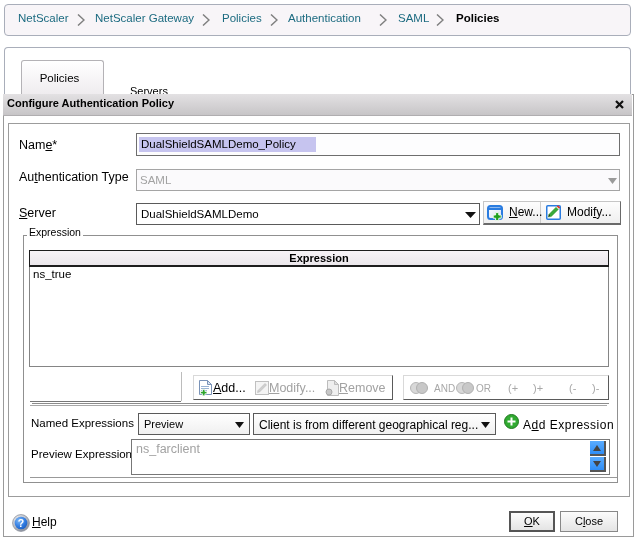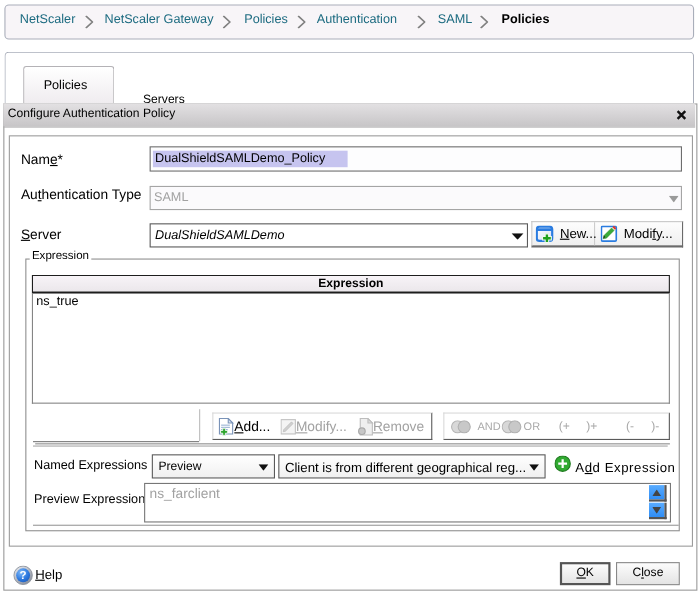--- a/index.html
+++ b/index.html
@@ -43,21 +43,21 @@
 
 <div class="abs" style="left:4px; top:47px; width:627px; height:47px; border:1px solid #a9aeba; border-bottom:none; border-radius:4px 4px 0 0; background:#fff;"></div>
 <div class="abs" style="left:21px; top:60px; width:83px; height:34px; border:1px solid #b4b2b6; border-bottom:none; border-radius:3px 3px 0 0; background:linear-gradient(#ffffff, #efecef);"></div>
 <div class="abs lbl" style="left:18px; top:72px; width:83px; text-align:center;">Policies</div>
 <div class="abs" style="left:130px; top:72px;margin-top:13px;">Servers</div>
 
 <div class="abs" style="left:3px; top:94px; width:631px; height:443px; border:1px solid #9a9a9a; background:#fff;">
 <div class="abs" style="left:-1px; top:-1px; width:633px; height:444px;">
 
   <div class="abs" style="left:0; top:0; width:629px; height:22px; background:linear-gradient(#e3e1e3,#c7c5c7); border-bottom:1px solid #b0aeb0;">
-    <div class="abs" style="left:4px; top:3px; font-weight:normal;">Configure Authentication Policy</div>
+    <div class="abs" style="left:4px; top:3px; font-weight:bold;">Configure Authentication Policy</div>
     <svg class="abs" style="left:612px; top:6px;" width="9" height="9" viewBox="0 0 9 9">
           <path d="M1 1 L8 8 M8 1 L1 8" stroke="#111" stroke-width="2.2"></path>
         </svg>
   </div>
 
   <div class="abs" style="left:5px; top:29px; width:622px; height:374px; border:1px solid #9c9c9c; background:#fff;"></div>
 
   <div class="abs lbl2" style="left:16px; top:44px;">Nam<span class="u">e</span>*</div>
   <div class="abs" style="left:133px; top:39px; width:484px; height:23px; border:1px solid #6e6e6e; background:#fdfdfe;">
     <span class="abs lbl3" style="left:2px; top:3px; background:#c6c4ef; padding:1px 20px 2px 2px;">DualShieldSAMLDemo_Policy</span>
@@ -65,21 +65,21 @@
 
   <div class="abs lbl2" style="left:16px; top:76px;">Au<span class="u">t</span>hentication Type</div>
   <div class="abs" style="left:133px; top:75px; width:484px; height:22px; border:1px solid #a5a5a5; background:#fbfafc;">
     <span class="abs dis lbl3" style="left:3px; top:4px;">SAML</span>
     <svg class="abs" style="left:471px; top:8px;" width="9" height="6" viewBox="0 0 9 6">
           <path d="M0 0 H9 L4.5 6 Z" fill="#9a9a9a"></path>
         </svg>
   </div>
 
   <div class="abs lbl2" style="left:16px; top:112px;"><span class="u">S</span>erver</div>
-  <div class="abs" style="left:133px; top:109px; width:344px; height:22px; border:1px solid #5a5a5a; background:#fff;font-style:italic;">
+  <div class="abs" style="left:133px; top:109px; width:344px; height:22px; border:1px solid #5a5a5a; background:#fff;">
     <span class="abs lbl3" style="left:4px; top:4px;">DualShieldSAMLDemo</span>
     <svg class="abs" style="left:328px; top:8px;" width="11" height="6" viewBox="0 0 11 6">
           <path d="M0 0 H11 L5.5 6 Z" fill="#111"></path>
         </svg>
   </div>
 
   <div class="abs" style="left:480px; top:107px; width:138px; height:24px; border:1px solid #c6c6c6; border-right:1px solid #6a6a6a; border-bottom:2px solid #6a6a6a; background:linear-gradient(#fdfdfd,#efefef);"></div>
   <div class="abs" style="left:537px; top:108px; width:1px; height:21px; background:#cccccc;"></div>
   <div class="abs" style="left:480px; top:107px; width:58px; height:23px;">
     <svg class="abs" style="left:4px; top:4px;" width="17" height="17" viewBox="0 0 17 17">

